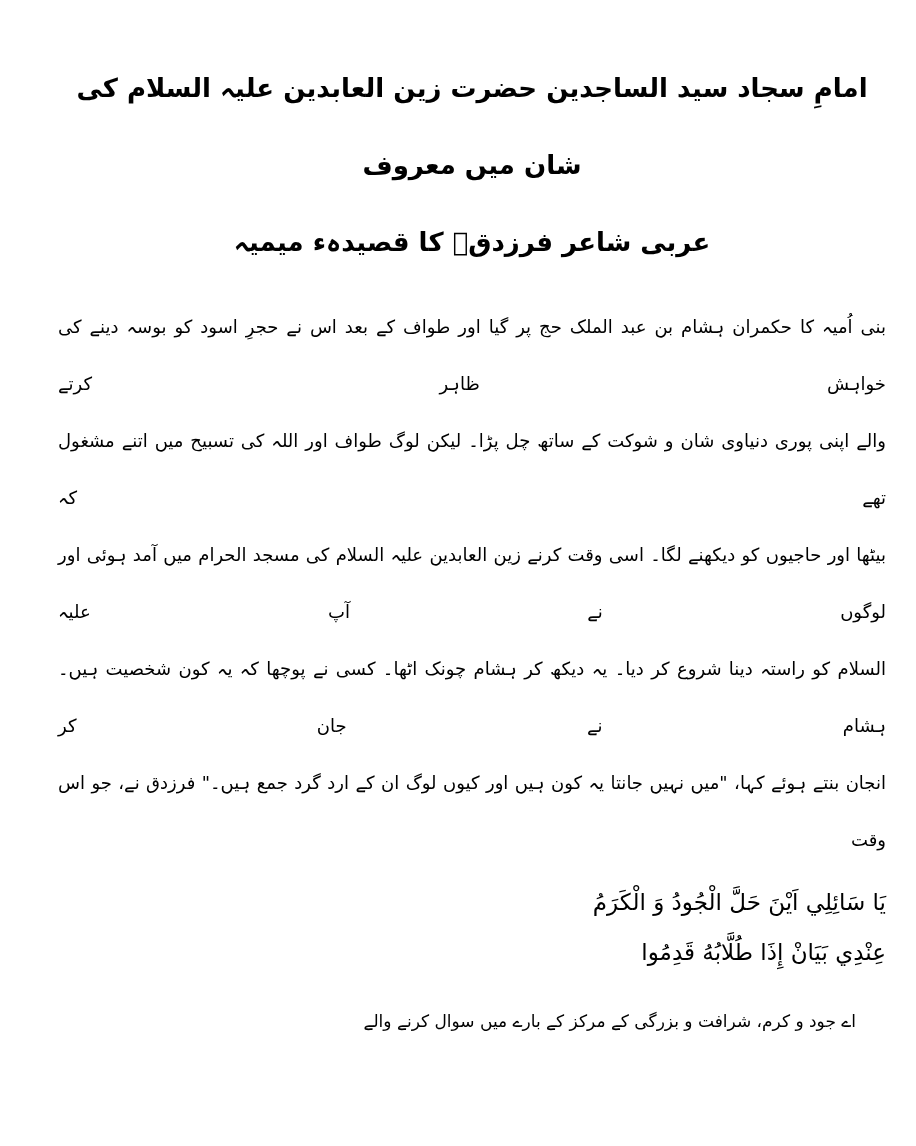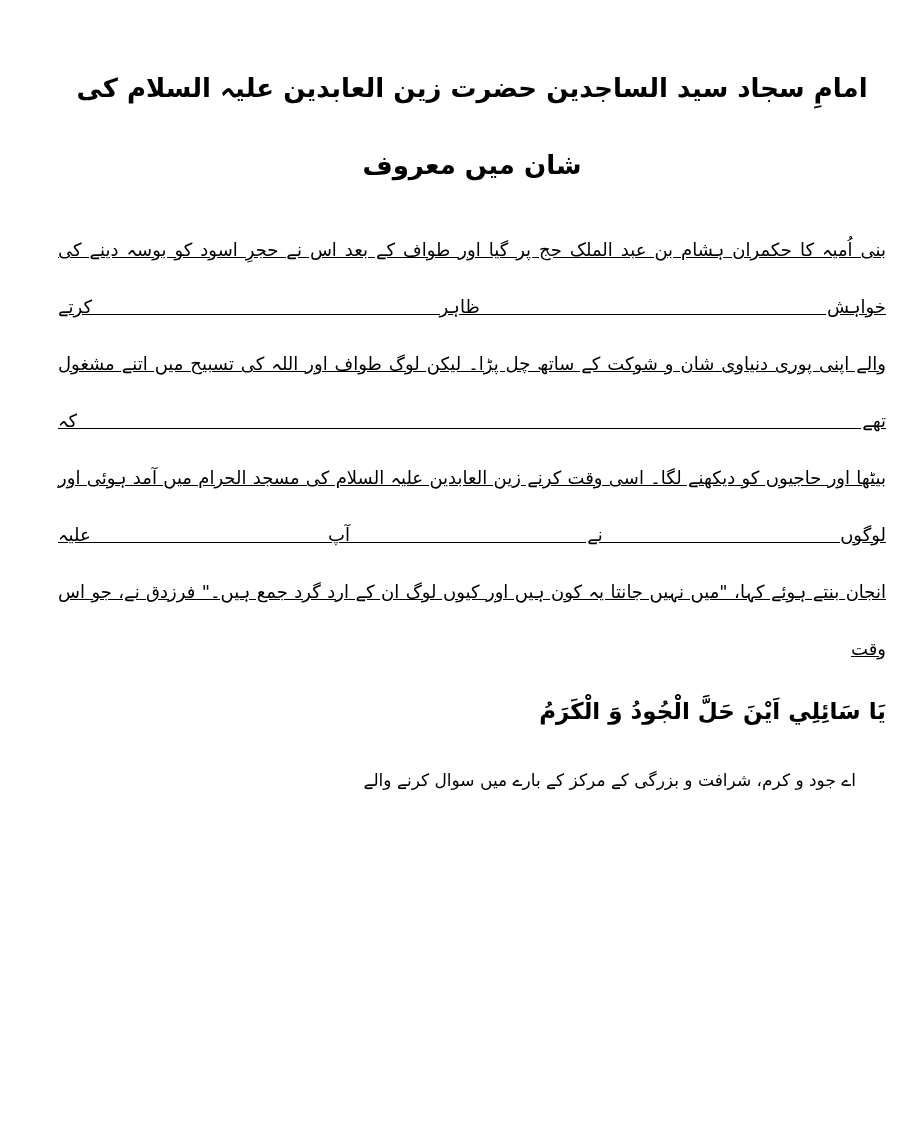--- a/index.html
+++ b/index.html
@@ -24,32 +24,31 @@
     font-size: 26px;
     font-weight: 700;
     text-align: center;
     line-height: 77px;
   }
   .title-line { display: block; }
   .intro {
     margin-top: 17px;
     font-size: 18px;
     line-height: 57px;
-    text-decoration: underline;
   }
   .intro .line {
     text-align: justify;
     text-align-last: justify;
   }
   .intro .line.last {
     text-align-last: right;
   }
   .verse {
     font-size: 23px;
-    font-weight: 700;
+    font-weight: 400;
     line-height: 50px;
     text-align: right;
   }
   .verse-line { display: block; }
   .verse-1 { margin-top: 9px; }
   .trans {
     font-size: 17px;
     line-height: 47px;
     text-align: right;
     padding-right: 30px;
@@ -57,31 +56,34 @@
   .trans-line { display: block; }
   .trans-1 { margin-top: 21px; }
 </style>
 </head>
 <body>
 
 <div class="page">
 
   <h1 class="title">
     <span class="title-line">امامِ سجاد سید الساجدین حضرت زین العابدین علیہ السلام کی شان میں معروف</span>
+    <span class="title-line">عربی شاعر فرزدقؒ کا قصیدہء میمیہ</span>
   </h1>
 
   <div class="intro">
     <div class="line">بنی اُمیہ کا حکمران ہشام بن عبد الملک حج پر گیا اور طواف کے بعد اس نے حجرِ اسود کو بوسہ دینے کی خواہش ظاہر کرتے</div>
     <div class="line">والے اپنی پوری دنیاوی شان و شوکت کے ساتھ چل پڑا۔ لیکن لوگ طواف اور اللہ کی تسبیح میں اتنے مشغول تھے کہ</div>
     <div class="line">بیٹھا اور حاجیوں کو دیکھنے لگا۔ اسی وقت کرنے زین العابدین علیہ السلام کی مسجد الحرام میں آمد ہوئی اور لوگوں نے آپ علیہ</div>
+    <div class="line">السلام کو راستہ دینا شروع کر دیا۔ یہ دیکھ کر ہشام چونک اٹھا۔ کسی نے پوچھا کہ یہ کون شخصیت ہیں۔ ہشام نے جان کر</div>
     <div class="line">انجان بنتے ہوئے کہا، "میں نہیں جانتا یہ کون ہیں اور کیوں لوگ ان کے ارد گرد جمع ہیں۔" فرزدق نے، جو اس وقت</div>
   </div>
 
   <div class="verse verse-1">
     <span class="verse-line">يَا سَائِلِي اَيْنَ حَلَّ الْجُودُ وَ الْكَرَمُ</span>
+    <span class="verse-line">عِنْدِي بَيَانْ إِذَا طُلَّابُهُ قَدِمُوا</span>
   </div>
 
   <div class="trans trans-1">
     <span class="trans-line">اے جود و کرم، شرافت و بزرگی کے مرکز کے بارے میں سوال کرنے والے</span>
 
   </div>
 
 </div>
 
 </body></html>

